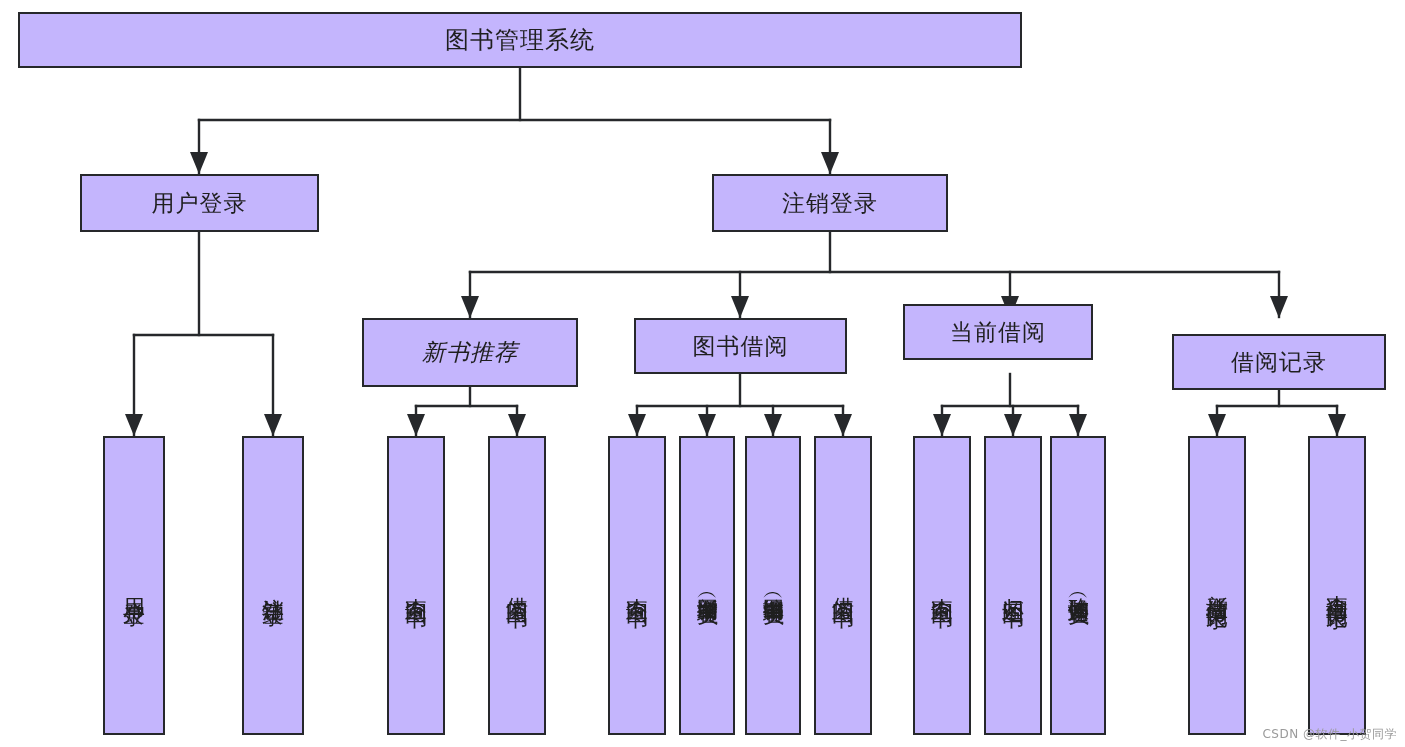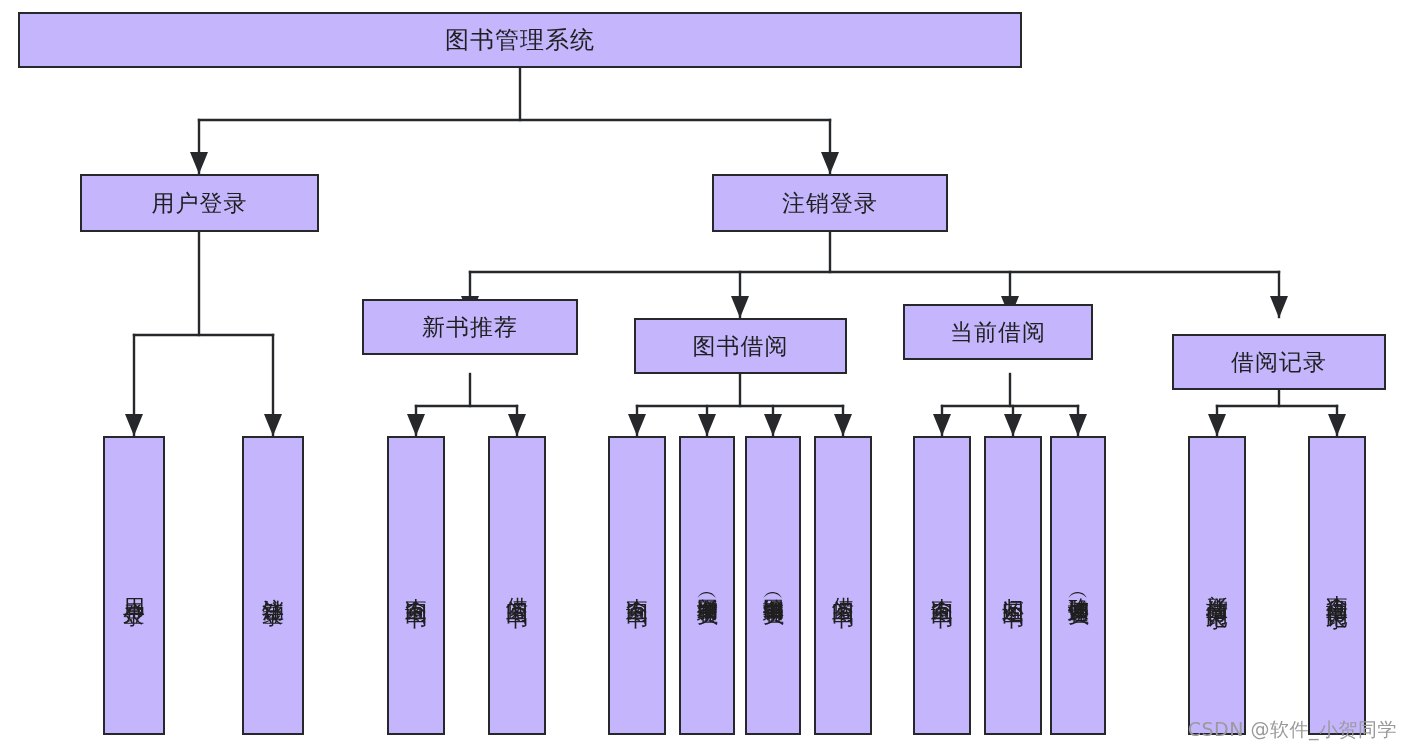--- a/index.html
+++ b/index.html
@@ -59,21 +59,21 @@
     font-size: 21px;
     letter-spacing: 1px;
   }
   .node.root .node-label {
     font-size: 24px;
   }
   #watermark {
     position: absolute;
     right: 8px;
     bottom: 4px;
-    font-size: 19px;
+    font-size: 12px;
     color: #9a9a9a;
     letter-spacing: 0.5px;
     white-space: nowrap;
     font-family: "DejaVu Sans", "Liberation Sans", sans-serif;
   }
 </style>
 </head>
 <body>
 
 <div id="canvas">
@@ -136,21 +136,21 @@
   <div id="nodes">
       <div class="node horiz root" style="left: 18px; top: 12px; width: 1004px; height: 56px;">
         <span class="node-label">图书管理系统</span>
       </div>
       <div class="node horiz level2" style="left: 80px; top: 174px; width: 239px; height: 58px;">
         <span class="node-label">用户登录</span>
       </div>
       <div class="node horiz level2" style="left: 712px; top: 174px; width: 236px; height: 58px;">
         <span class="node-label">注销登录</span>
       </div>
-      <div class="node horiz level3" style="left: 362px; top: 299px; width: 216px; height: 56px;">
+      <div class="node horiz level3" style="left: 362px; top: 318px; width: 216px; height: 69px; font-style: italic;">
         <span class="node-label">新书推荐</span>
       </div>
       <div class="node horiz level3" style="left: 634px; top: 318px; width: 213px; height: 56px; align-items: center;">
         <span class="node-label">图书借阅</span>
       </div>
       <div class="node horiz level3" style="left: 903px; top: 304px; width: 190px; height: 56px; text-align: center;">
         <span class="node-label">当前借阅</span>
       </div>
       <div class="node horiz level3" style="left: 1172px; top: 318px; width: 214px; height: 56px; margin-top: 16px;">
         <span class="node-label">借阅记录</span>

